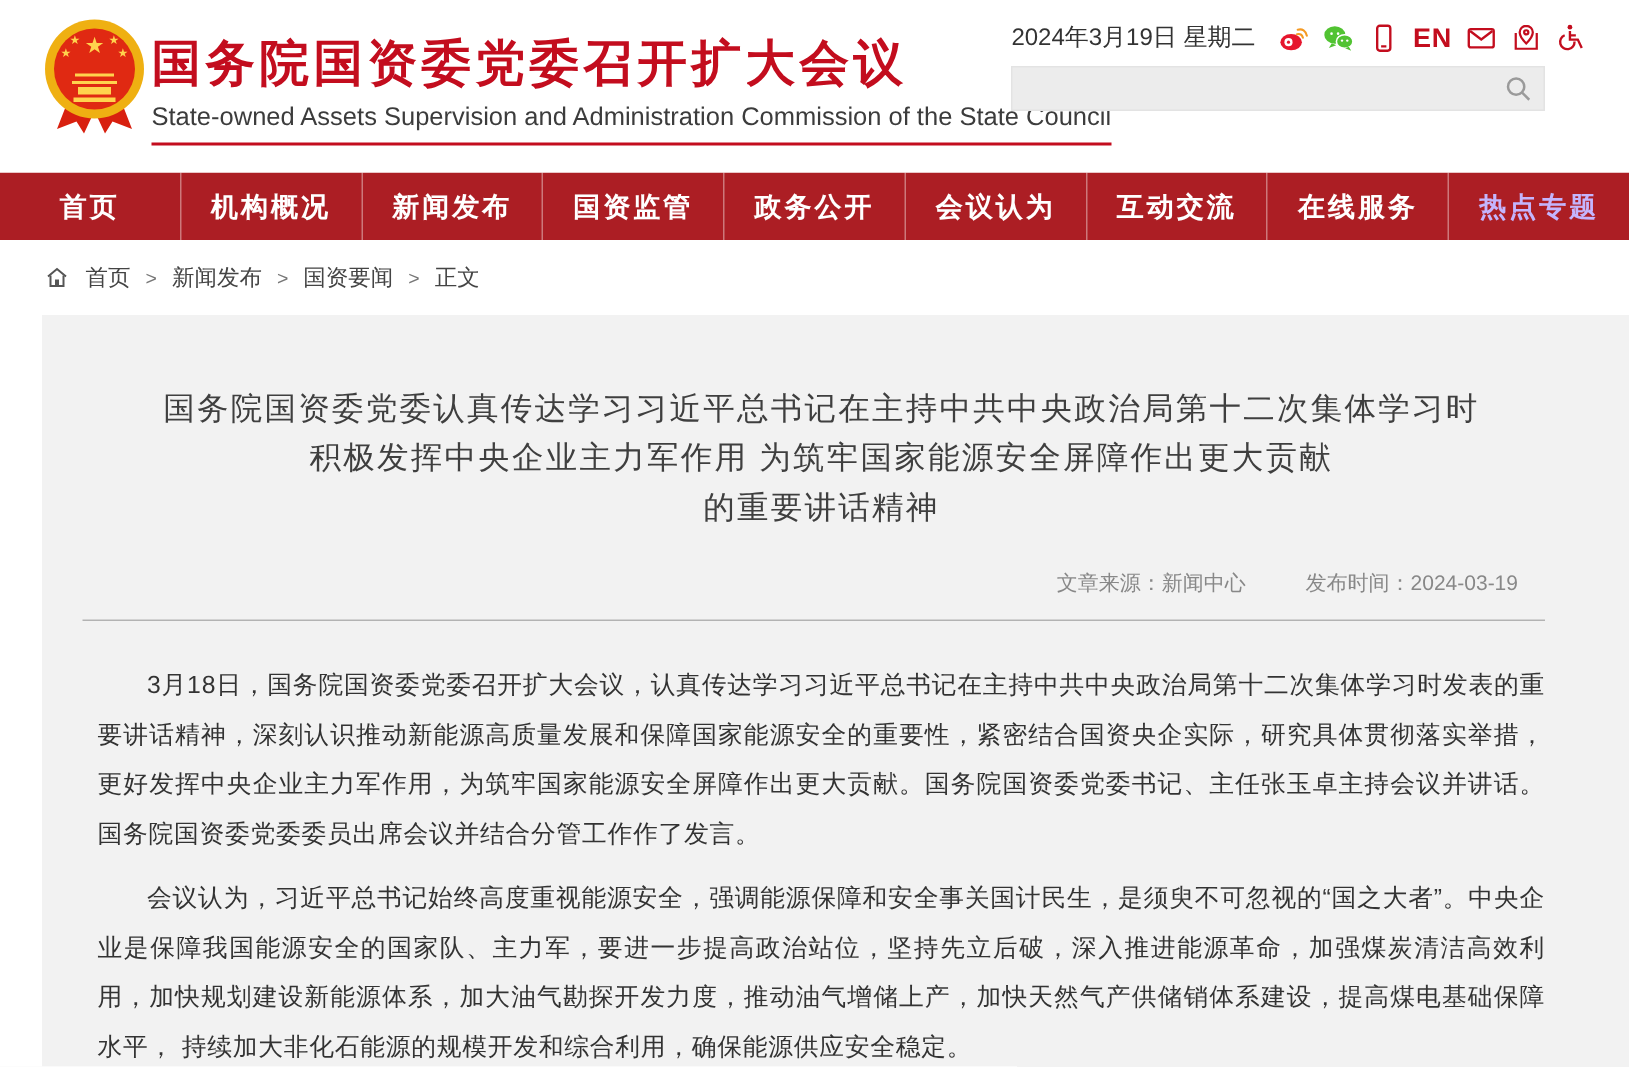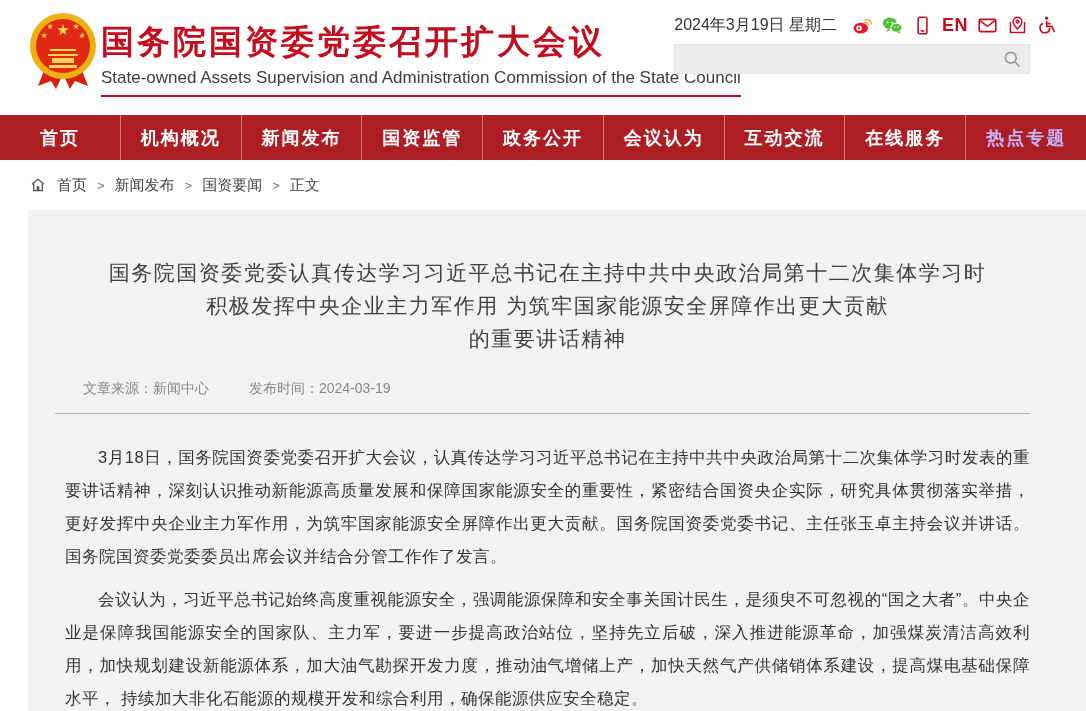--- a/index.html
+++ b/index.html
@@ -63,21 +63,21 @@
 
   
   .content-panel {
     margin-left: 28px; width: 1058px; height: 501px;
     background: #f2f2f2; padding: 46px 56px 0 37px;
   }
   .article-title {
     text-align: center; color: #3f3f3f; font-size: 21px; font-weight: normal;
     line-height: 33px; letter-spacing: 1.5px;
   }
-  .article-meta { text-align: left; margin-top: 25px; font-size: 14px; color: #888; }
+  .article-meta { text-align: right; margin-top: 25px; font-size: 14px; color: #888; }
   .article-meta .meta-group { margin: 0 18px; }
   .divider { margin-top: 15px; margin-left: -10px; border-bottom: 1px solid #b3b3b3; }
   .article-body { margin-top: 27px; }
   .article-body p {
     font-size: 16.5px; color: #333; line-height: 33px;
     text-align: justify; text-indent: 2em; letter-spacing: 0.5px;
     margin-bottom: 10px;
   }
 </style>
 </head>

